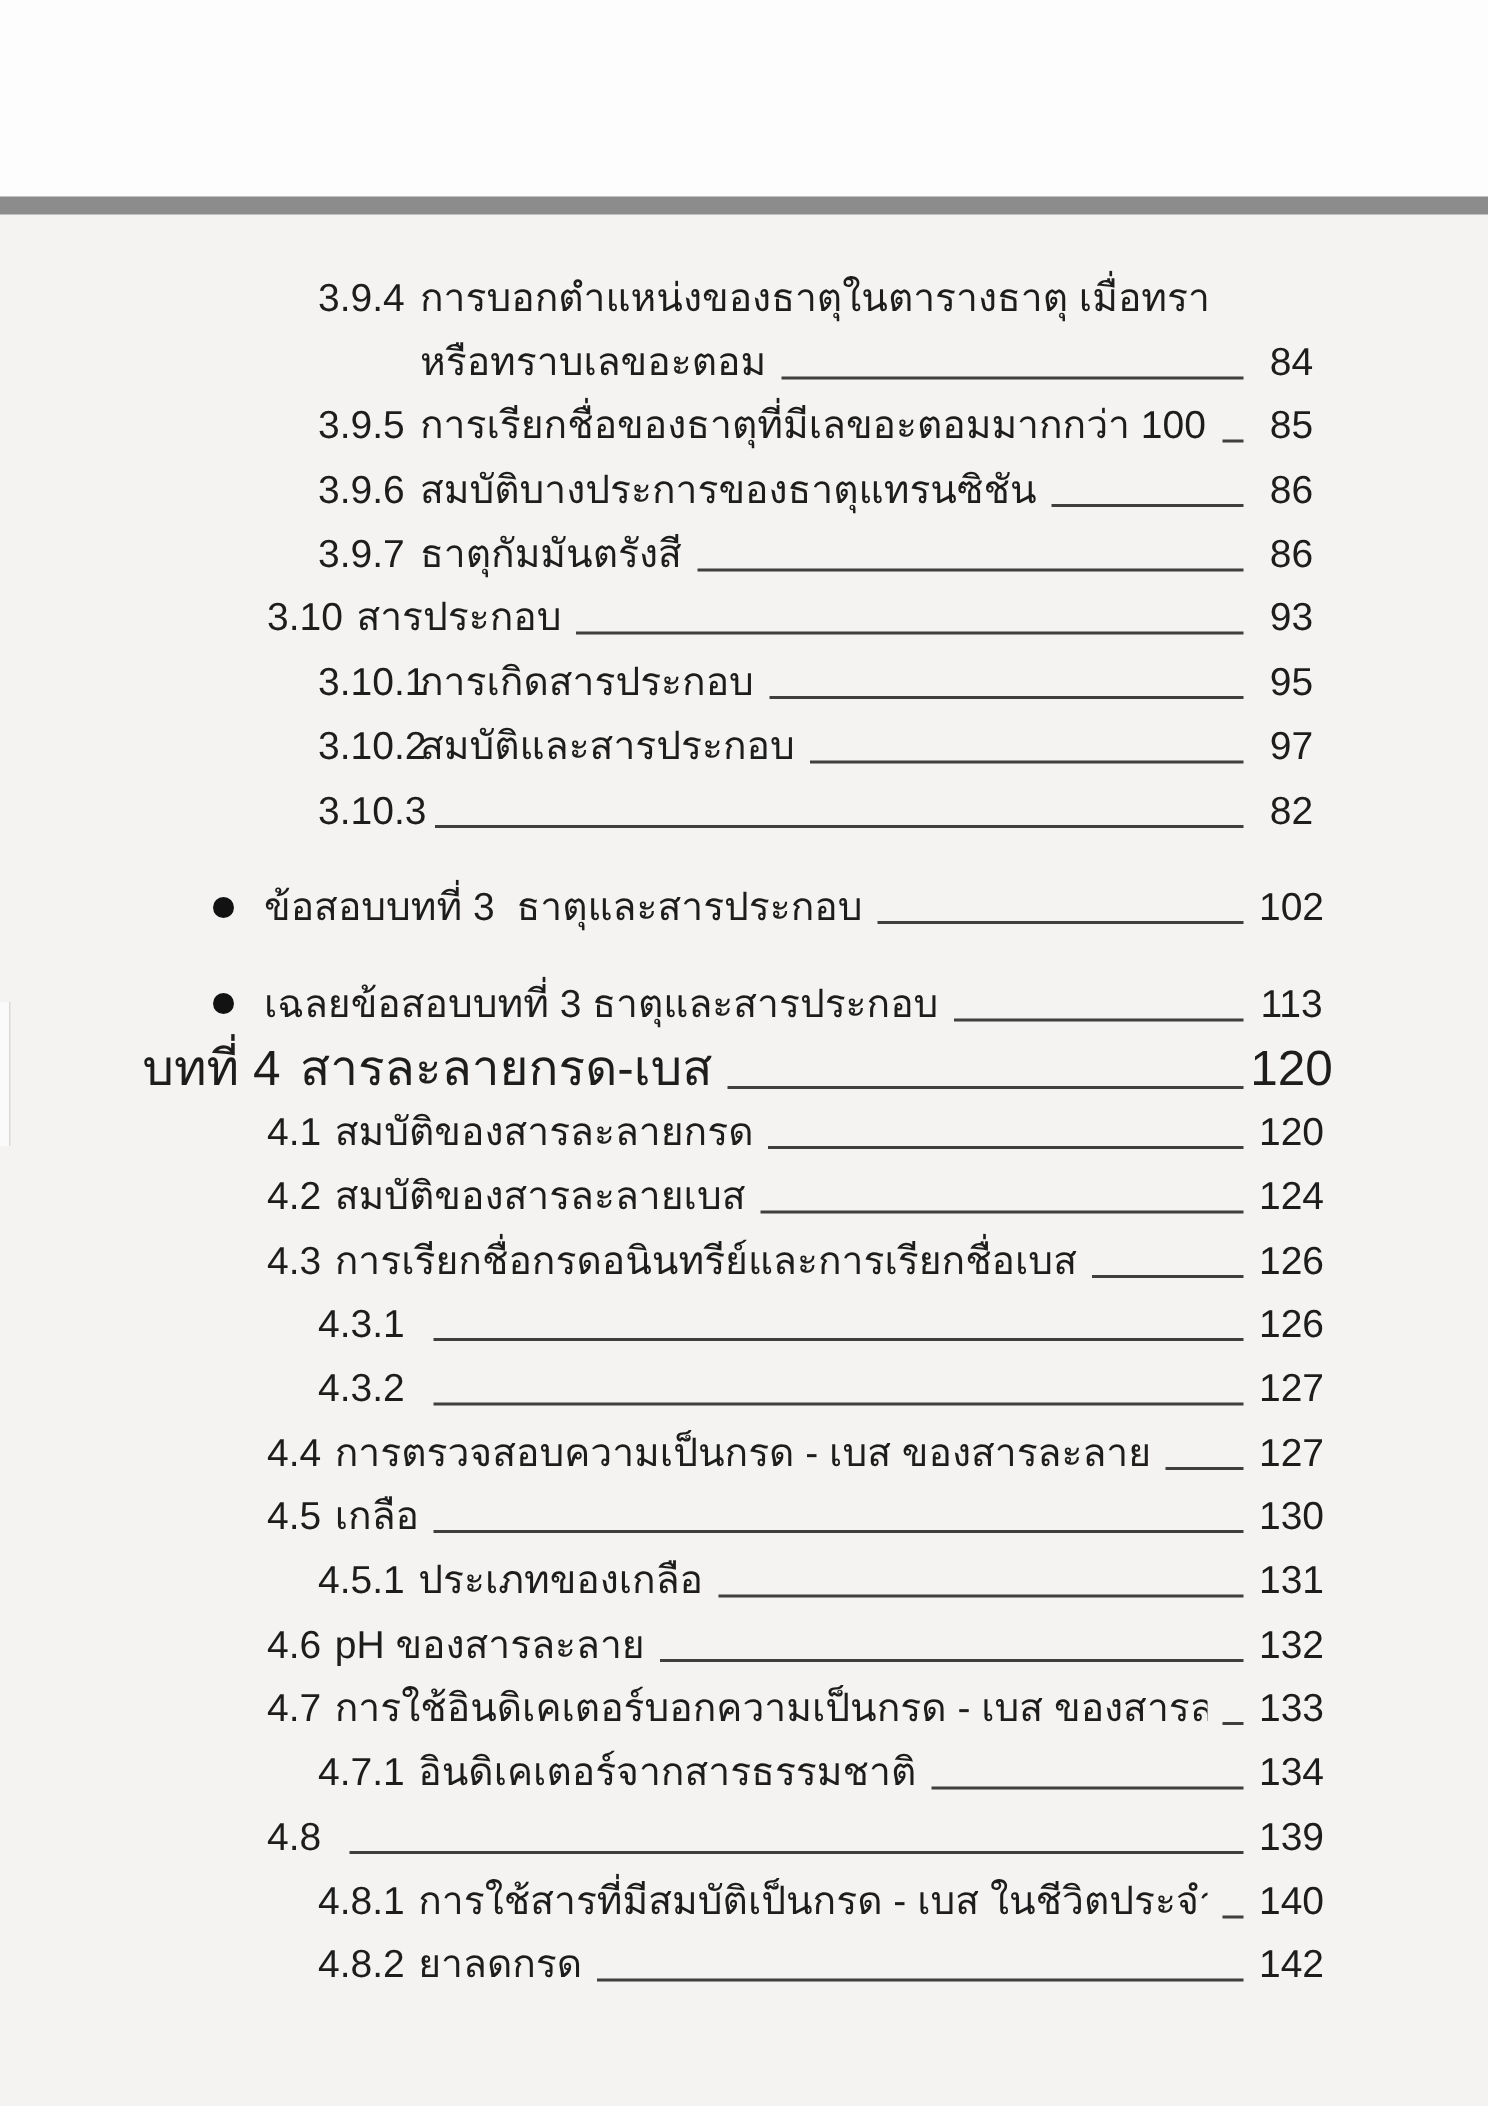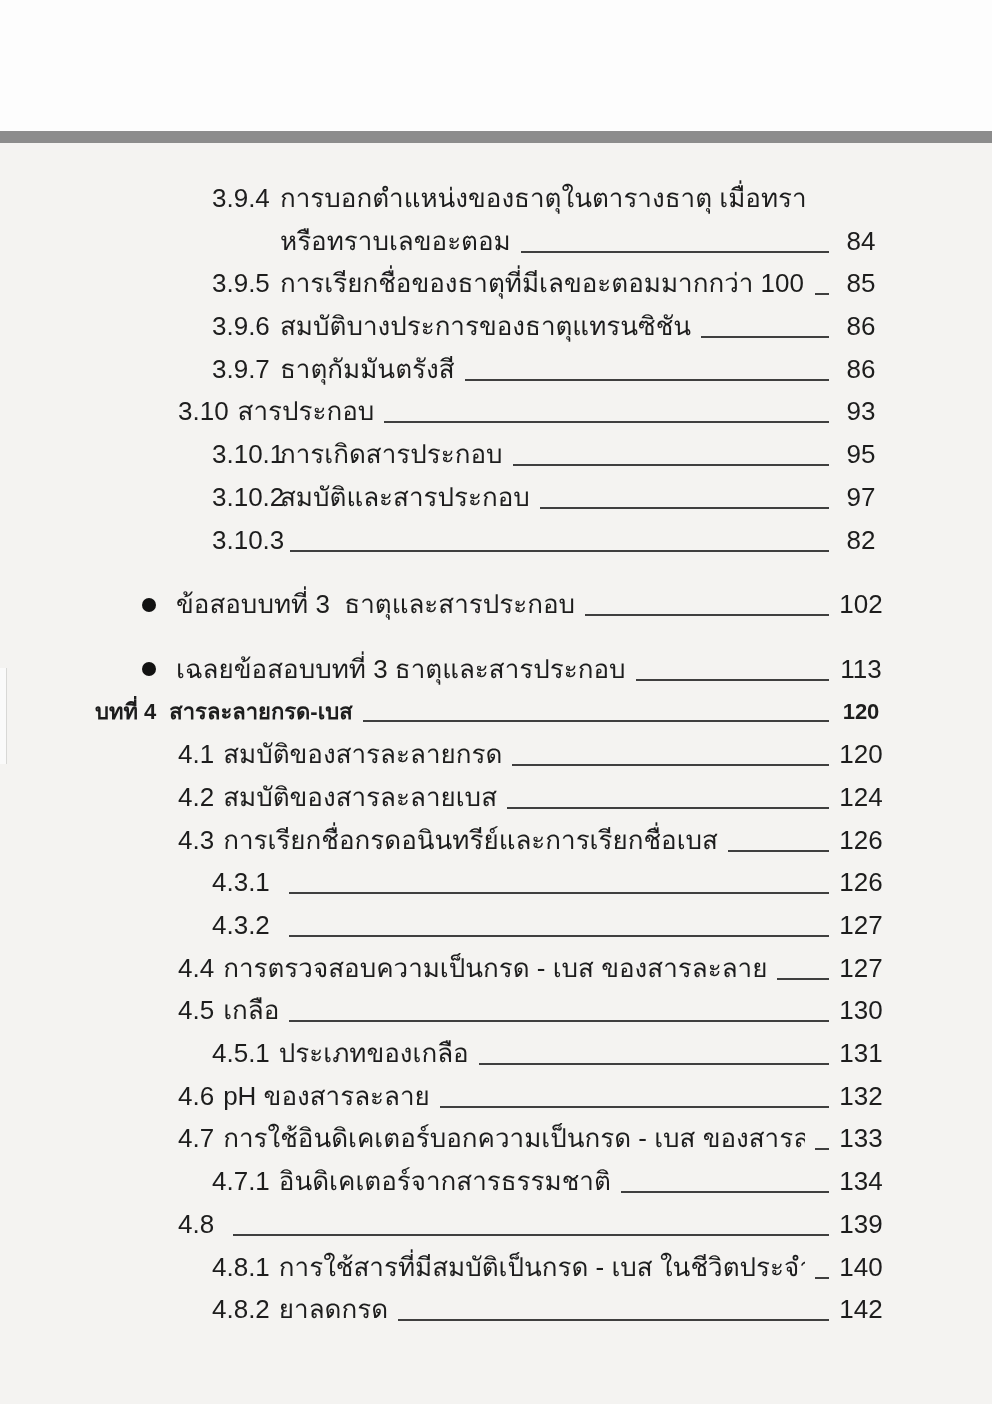--- a/index.html
+++ b/index.html
@@ -70,22 +70,22 @@
   .r-item2w { padding-left: 212px; }
   .r-item2w .num { width: 68px; }
   .r-cont   { padding-left: 280px; }
   .r-item1  { padding-left: 178px; }
   .r-item1 .num { margin-right: 9px; }
   .r-item2  { padding-left: 212px; }
   .r-item2 .num { margin-right: 9px; }
   .r-bullet { padding-left: 142px; margin-top: 22px; }
   .r-chapter {
     padding-left: 95px;
-    font-weight: bold;
-    font-size: 22px;
+    font-weight: normal;
+    font-size: 33px;
   }
   .r-chapter .num { margin-right: 13px; }
   .bullet-dot {
     flex: 0 0 auto;
     width: 14px; height: 14px;
     border-radius: 50%;
     background: #121212;
     align-self: center;
     margin-right: 20px;
   }

